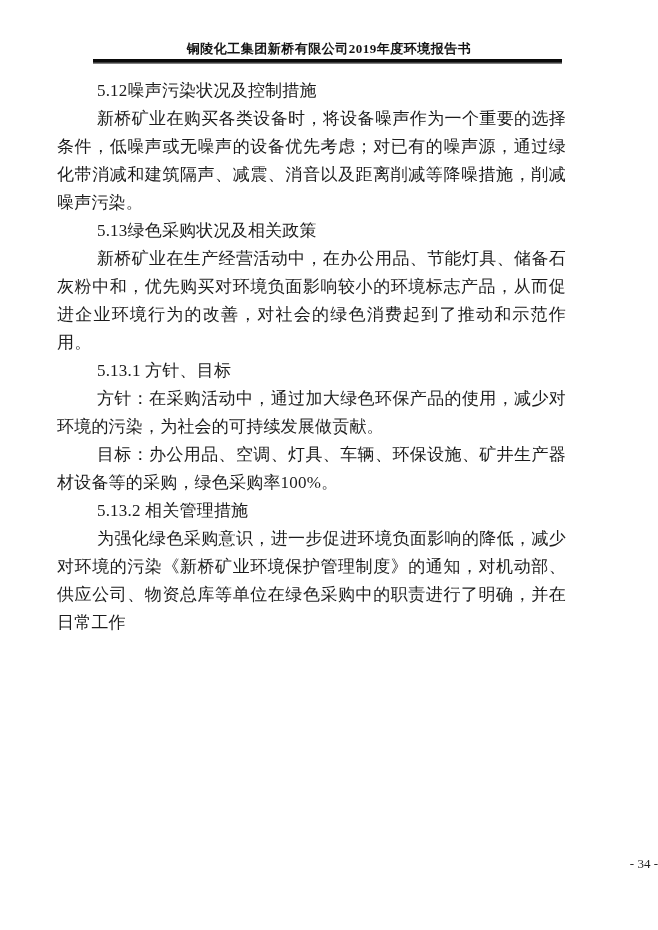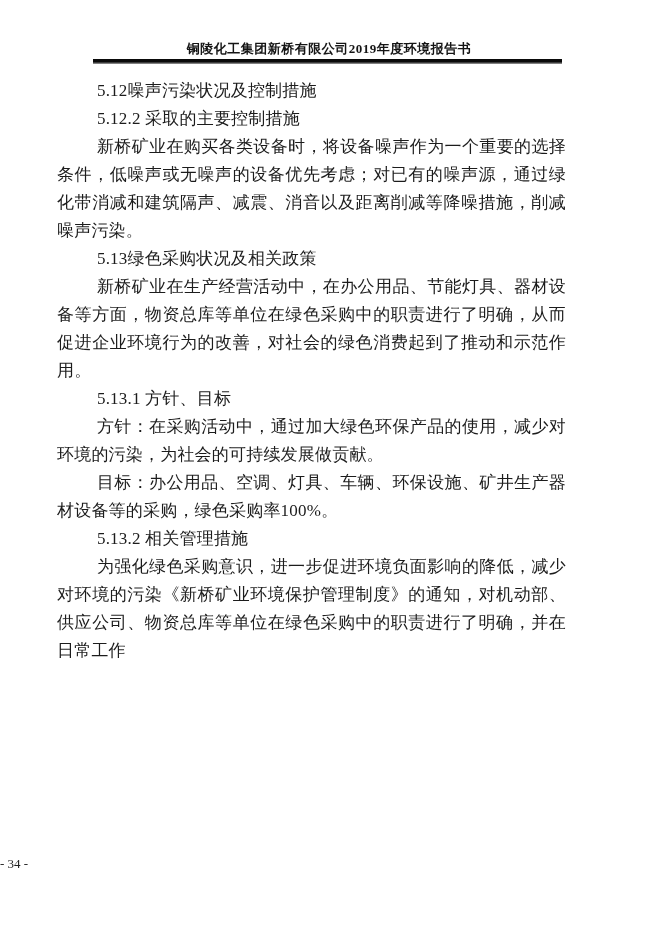--- a/index.html
+++ b/index.html
@@ -52,42 +52,41 @@
     text-indent: 2.35em;
   }
   .content p.heading {
     text-align: left;
   }
   .page-footer {
     position: absolute;
     top: 856px;
     left: 0;
     width: 658px;
-    text-align: left;
+    text-align: right;
     font-size: 13px;
     color: #222222;
   }
 </style>
 </head>
 <body>
 
 <div class="page">
 
   <div class="page-header">
     <div class="header-title">铜陵化工集团新桥有限公司2019年度环境报告书</div>
   </div>
 
   <div class="header-rule"></div>
 
   <div class="content" id="content">
       <p class="heading">5.12噪声污染状况及控制措施</p>
-      <p class="heading">5.12.2 采取的主要控制措施</p>
       <p class="body">新桥矿业在购买各类设备时，将设备噪声作为一个重要的选择条件，低噪声或无噪声的设备优先考虑；对已有的噪声源，通过绿化带消减和建筑隔声、减震、消音以及距离削减等降噪措施，削减噪声污染。</p>
       <p class="heading">5.13绿色采购状况及相关政策</p>
-      <p class="body">新桥矿业在生产经营活动中，在办公用品、节能灯具、器材设备等方面，物资总库等单位在绿色采购中的职责进行了明确，从而促进企业环境行为的改善，对社会的绿色消费起到了推动和示范作用。</p>
+      <p class="body">新桥矿业在生产经营活动中，在办公用品、节能灯具、储备石灰粉中和，优先购买对环境负面影响较小的环境标志产品，从而促进企业环境行为的改善，对社会的绿色消费起到了推动和示范作用。</p>
       <p class="heading">5.13.1 方针、目标</p>
       <p class="body">方针：在采购活动中，通过加大绿色环保产品的使用，减少对环境的污染，为社会的可持续发展做贡献。</p>
       <p class="body">目标：办公用品、空调、灯具、车辆、环保设施、矿井生产器材设备等的采购，绿色采购率100%。</p>
       <p class="heading">5.13.2 相关管理措施</p>
       <p class="body">为强化绿色采购意识，进一步促进环境负面影响的降低，减少对环境的污染《新桥矿业环境保护管理制度》的通知，对机动部、供应公司、物资总库等单位在绿色采购中的职责进行了明确，并在日常工作</p>
     </div>
 
   <div class="page-footer">
     <span>- 34 -</span>
   </div>

